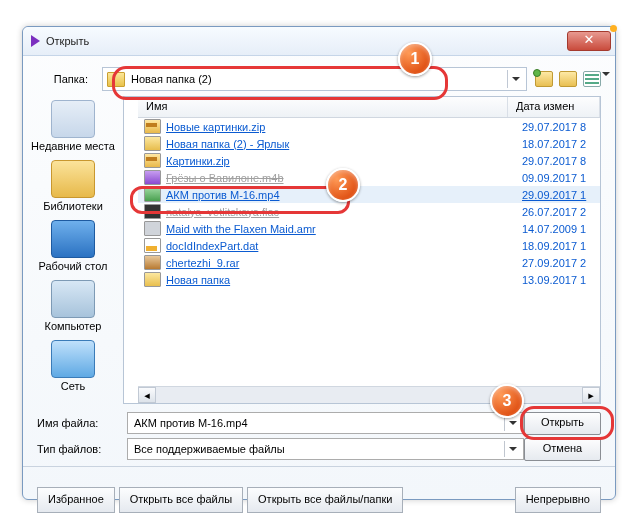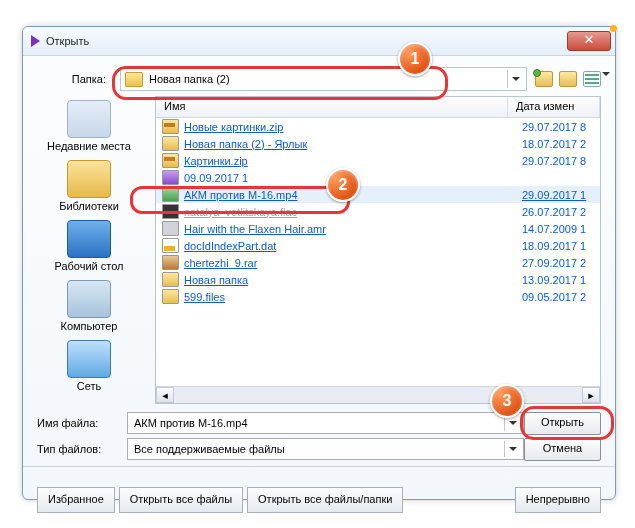--- a/index.html
+++ b/index.html
@@ -48,21 +48,21 @@
   color: #fff;
   text-align: center;
   line-height: 15px;
   font-size: 13px;
   cursor: pointer;
 }
 .topbar {
   height: 34px;
   display: flex;
   align-items: center;
-  padding: 6px 14px 0 23px;
+  padding: 6px 14px 0 5px;
   gap: 8px;
 }
 .topbar .lbl { width: 60px; text-align: right; padding-right: 6px;}
 .folder-drop {
   flex: 1;
   height: 22px;
   border: 1px solid #b7c5d6;
   background: #fff;
   display: flex;
   align-items: center;
@@ -104,21 +104,21 @@
 .ic.view::before{content:'';position:absolute;width:14px;height:2px;background:#5a8;top:2px;left:1px;box-shadow:0 4px #5a8,0 8px #5a8;}
 .ic.view{position:relative;}
 .ic.view .arrow-down{margin-left:18px;}
 
 .main {
   display: flex;
   height: 308px;
 }
 .places {
   width: 100px;
-  padding: 4px 16px;
+  padding: 4px 0;
   display: flex;
   flex-direction: column;
   align-items: center;
   gap: 8px;
 }
 .place {
   text-align: center;
   cursor: pointer;
 }
 .place .icon {
@@ -132,20 +132,21 @@
 .ic-comp { background: linear-gradient(#d7e7f5,#a7c3db); border:1px solid #7d9ab5;}
 .ic-net { background: linear-gradient(#bfe0fb,#5fa9e4); border:1px solid #3a7bb8;}
 
 .listwrap {
   flex: 1;
   margin: 0 14px 0 0;
   border: 1px solid #b7c5d6;
   background: #fff;
   display: flex;
   flex-direction: column;
+  padding-left: 14px;
 }
 .list-head {
   display: flex;
   height: 20px;
   background: linear-gradient(#fdfdfe,#eef2f6);
   border-bottom: 1px solid #d0d7e0;
 }
 .list-head .col {
   padding: 3px 8px;
   border-right: 1px solid #d9dfe7;
@@ -324,56 +325,52 @@
             <div class="fname">Новая папка (2) - Ярлык</div>
             <div class="fdate">18.07.2017 2</div>
           </div>
           <div class="row">
             <div class="fic zip"></div>
             <div class="fname">Картинки.zip</div>
             <div class="fdate">29.07.2017 8</div>
           </div>
           <div class="row strike">
             <div class="fic mp3"></div>
+            <div class="fname">Грёзы о Вавилоне.m4b</div>
             <div class="fdate">09.09.2017 1</div>
           </div>
           <div class="row sel">
             <div class="fic mp4"></div>
             <div class="fname">АКМ против М-16.mp4</div>
             <div class="fdate">29.09.2017 1</div>
           </div>
           <div class="row strike">
             <div class="fic flac"></div>
             <div class="fname">natalya_vetlitskaya.flac</div>
             <div class="fdate">26.07.2017 2</div>
           </div>
           <div class="row">
             <div class="fic amr"></div>
-            <div class="fname">Hair with the Flaxen Hair.amr</div>
+            <div class="fname">Maid with the Flaxen Maid.amr</div>
             <div class="fdate">14.07.2009 1</div>
           </div>
           <div class="row">
             <div class="fic dat"></div>
             <div class="fname">docIdIndexPart.dat</div>
             <div class="fdate">18.09.2017 1</div>
           </div>
           <div class="row">
             <div class="fic rar"></div>
             <div class="fname">chertezhi_9.rar</div>
             <div class="fdate">27.09.2017 2</div>
           </div>
           <div class="row">
             <div class="fic fold"></div>
             <div class="fname">Новая папка</div>
             <div class="fdate">13.09.2017 1</div>
-          </div>
-          <div class="row">
-            <div class="fic fold"></div>
-            <div class="fname">599.files</div>
-            <div class="fdate">09.05.2017 2</div>
           </div>
         </div>
       <div class="hscroll">
         <div class="btn">◂</div>
         <div class="track"></div>
         <div class="btn">▸</div>
       </div>
     </div>
   </div>
 

